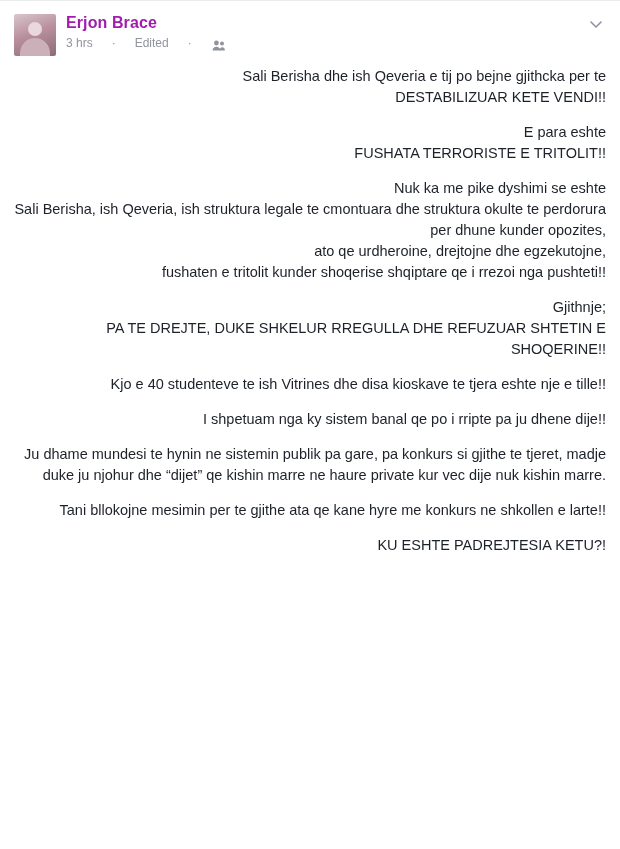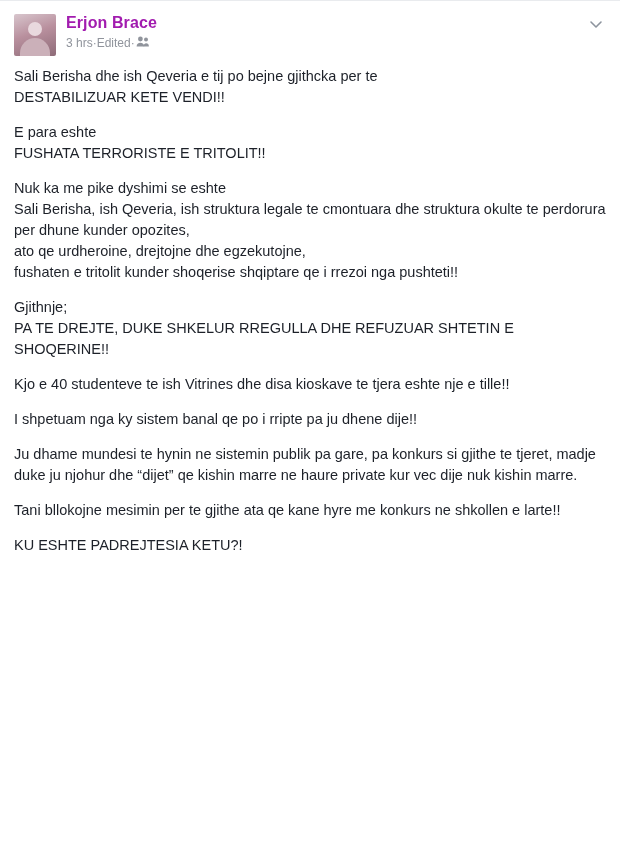--- a/index.html
+++ b/index.html
@@ -64,22 +64,22 @@
     font-size: 16px;
     font-weight: bold;
     color: #a21caf;
     letter-spacing: .1px;
   }
   .meta {
     margin-top: 4px;
     font-size: 12px;
     color: #90949c;
     display: flex;
-    align-items: flex-start;
-    gap: 0;
+    align-items: flex-end;
+    gap: 19px;
   }
   .meta .sep {
     color: #90949c;
   }
   .audience-icon {
     display: inline-block;
     position: relative;
     width: 14px;
     height: 11px;
     margin-left: 1px;
@@ -98,20 +98,21 @@
 
   .post-body {
     padding: 6px 14px 0 14px;
     font-size: 14.5px;
     line-height: 21px;
     color: #1d2129;
   }
   .para {
     margin: 0 0 14px 0;
     white-space: pre-line;
+    text-align: right;
   }
   .para:last-child {
     margin-bottom: 0;
   }
   .divider-top {
     position: absolute;
     left: 0; right: 0; top: 0;
     height: 1px;
     background: #e9ebee;
   }

